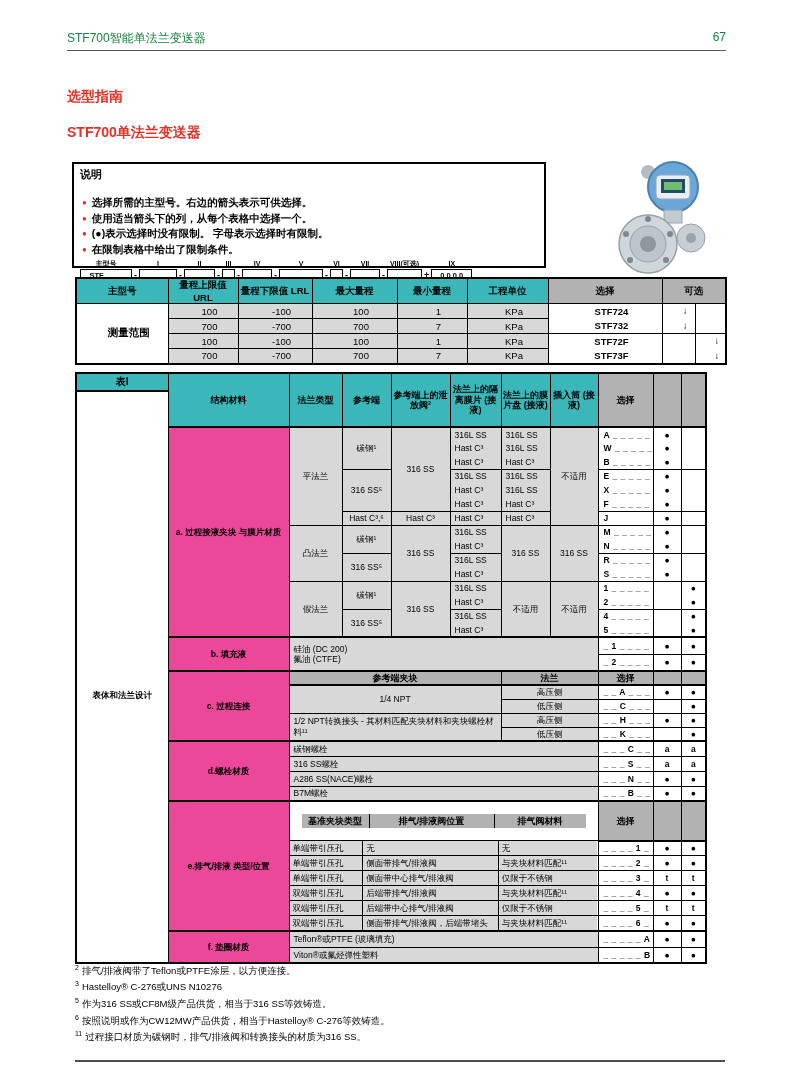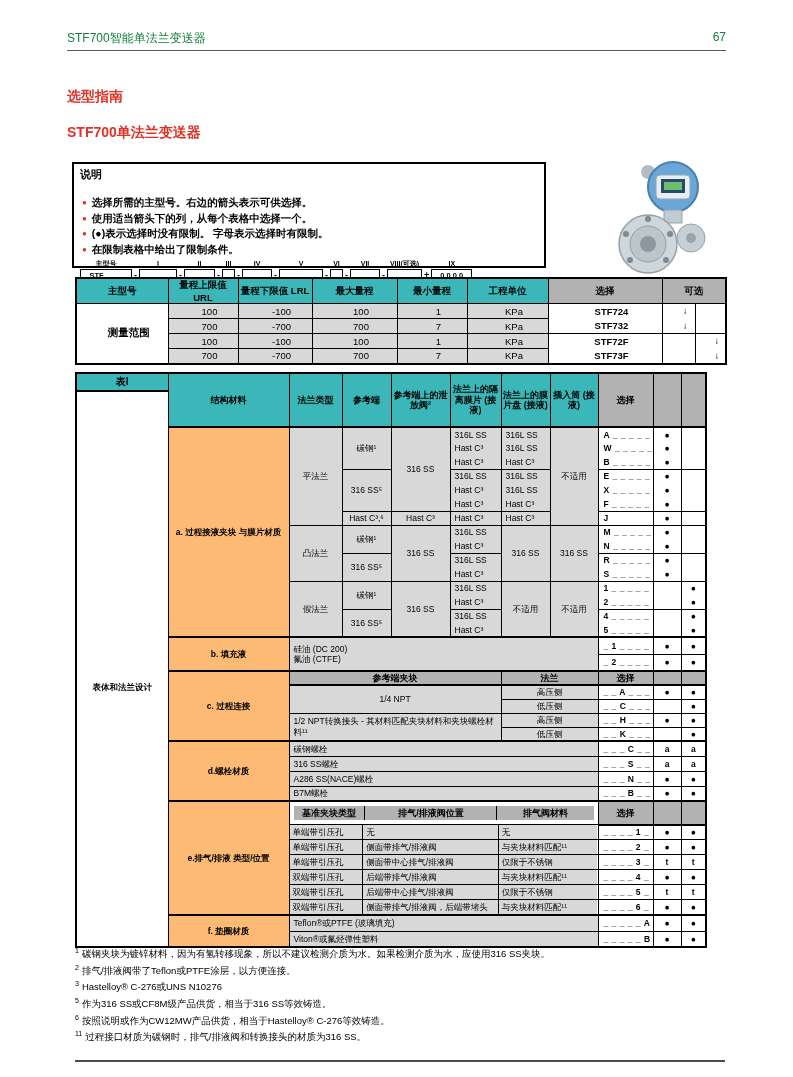--- a/index.html
+++ b/index.html
@@ -56,21 +56,21 @@
   #t1 tr.rc{height:14px;}
   #t1 tr.rd{height:15px;}
   #t1 tr.re{height:15px;}
   #t1 tr.rf{height:16px;}
   #t1 th{font-size:9px;line-height:10.5px;border-bottom:2px solid #000;}
   #t1 td{font-size:8.5px;line-height:10px;}
   .tagwrap{padding:0;border-bottom:0 !important;vertical-align:top;background:#fff;margin-top:32px;}
   .tag{background:#3cb7b9;border-bottom:2px solid #000;height:16px;line-height:16px;
        font-size:10px;font-weight:bold;text-align:center;}
   .leftlabel{background:#fff;font-size:10.5px;font-weight:bold;border-top:0 !important;}
-  .lbl2{background:#fdba74;font-size:9.5px;font-weight:600;line-height:11px;}
+  .lbl2{background:#ec4899;font-size:9.5px;font-weight:600;line-height:11px;}
   .lt{text-align:left;padding:0 4px;}
   .selc{background:#fff;text-align:left;padding-left:5px;font-weight:600;letter-spacing:.5px;white-space:nowrap;}
   .mk{background:#fff;font-size:9px;font-weight:600;}
   .soft{border-top:0;border-bottom:0;}
   .hard{border-top:1px solid #000;}
   .sec{border-top:2px solid #000;}
   th.sub{font-size:9px;border-bottom:1px solid #000;}
   .erow{display:flex;height:100%;align-items:stretch;}
   .erow span{display:block;box-sizing:border-box;border-right:1px solid #000;padding:0 3px;
              font-size:8.5px;line-height:14px;text-align:left;background:#d8d8d8;white-space:nowrap;overflow:hidden;}
@@ -472,21 +472,21 @@
     </tr>
     <tr class="rd">
       <td class="cell lt" colspan="6">B7M螺栓</td>
       <td class="selc">_ _ _ B _ _</td>
       <td class="mk">●</td>
       <td class="mk">●</td>
     </tr>
 
     <tr class="re">
       <td class="lbl2 sec" rowspan="7">e.排气/排液 类型/位置</td>
-      <td class="sec" colspan="6" style="padding:4px">
+      <td class="sec" colspan="6" style="padding:12px">
         <div class="erow ehd">
           <span class="ec0">基准夹块类型</span>
           <span class="ec1">排气/排液阀位置</span>
           <span class="ec2">排气阀材料</span>
         </div>
       </td>
       <th class="sub gray sec">选择</th>
       <th class="sub gray sec"></th>
       <th class="sub gray sec"></th>
     </tr>

